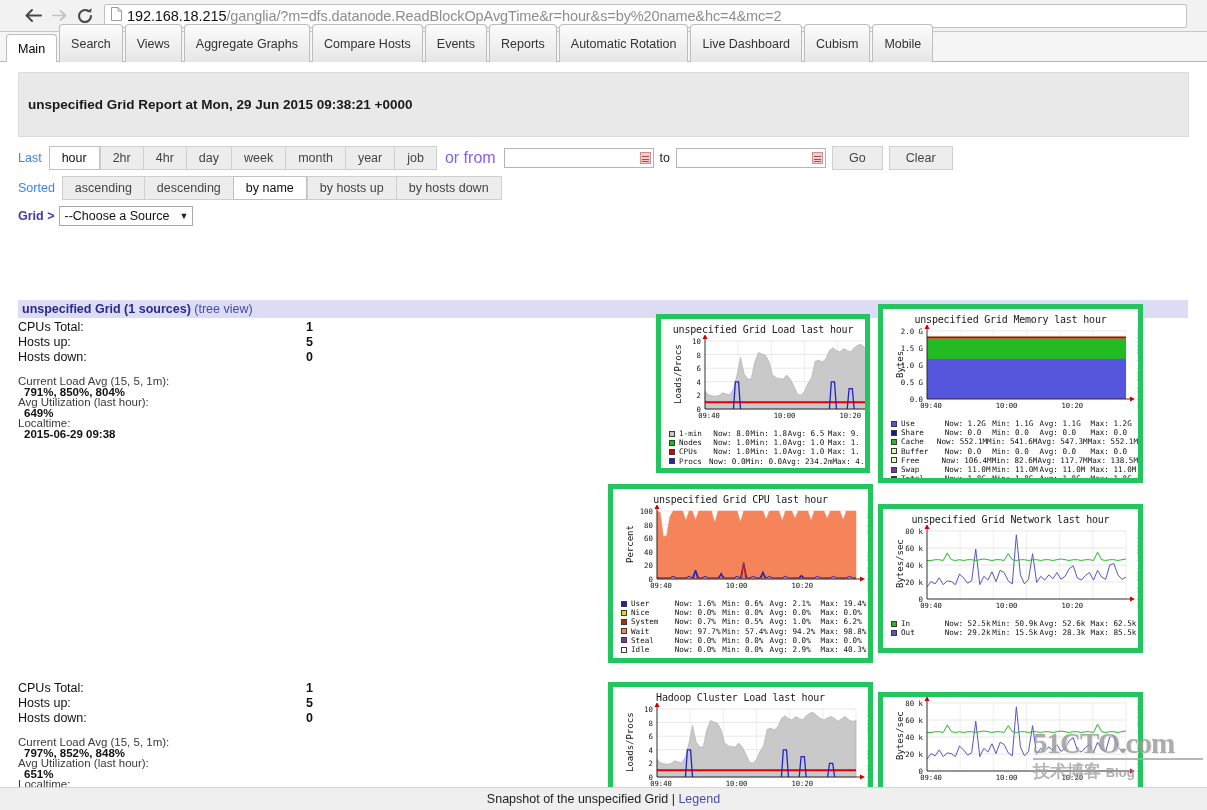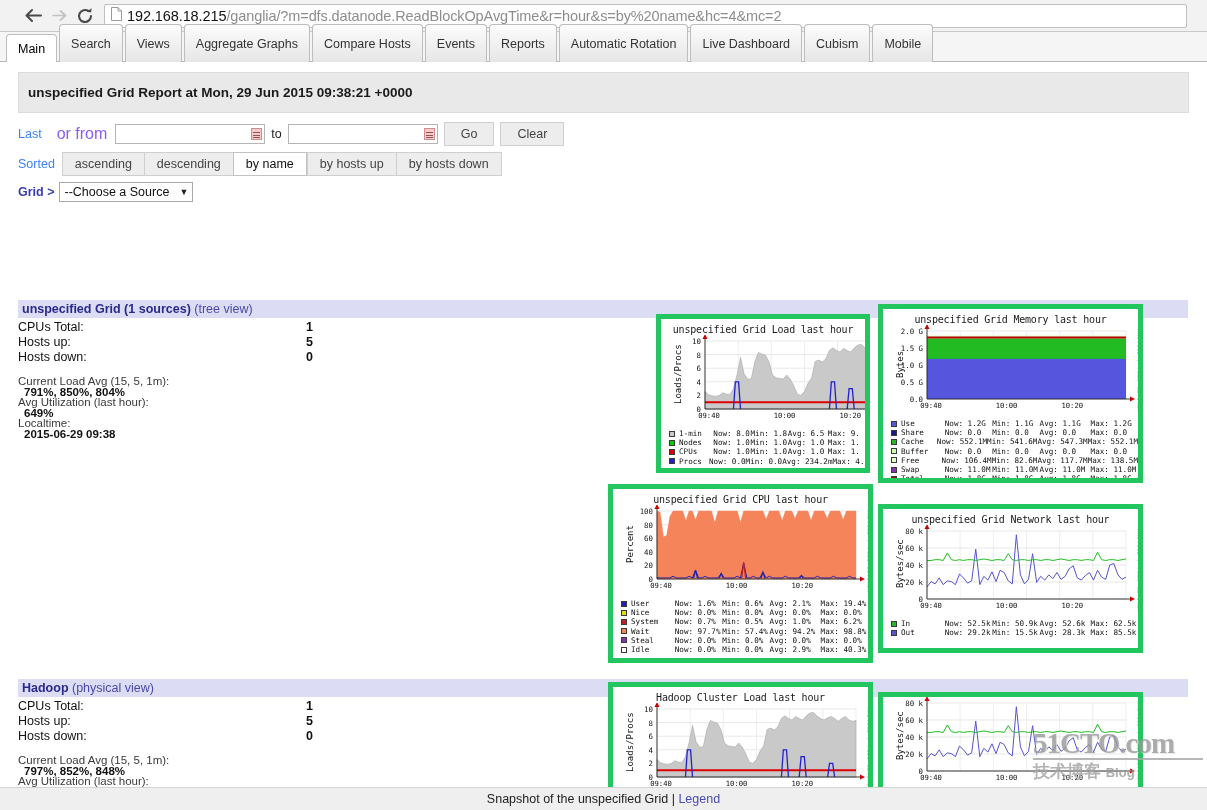--- a/index.html
+++ b/index.html
@@ -82,21 +82,21 @@
     padding: 10px 18px 0 18px;
     position: relative;
     height: 746px;
   }
   .report-title {
     background: #e9e9e9;
     border: 1px solid #dcdcdc;
     font-size: 13.5px;
     font-weight: bold;
     color: #1a1a1a;
-    padding: 12px 9px;
+    padding: 24px 9px;
     margin-bottom: 9px;
   }
 
   
   .ctrl-row {
     display: flex;
     align-items: center;
     margin-bottom: 6px;
     font-size: 12.5px;
     color: #222;
@@ -320,20 +320,30 @@
     <div class="tab">Cubism</div>
     <div class="tab">Mobile</div>
   </div>
 
 <div class="page">
 
   <div class="report-title">unspecified Grid Report at Mon, 29 Jun 2015 09:38:21 +0000</div>
 
   <div class="ctrl-row">
     <span class="ctrl-label">Last</span>
+    <div class="btngroup" id="rangegroup">
+        <div class="gbtn sel">hour</div>
+        <div class="gbtn">2hr</div>
+        <div class="gbtn">4hr</div>
+        <div class="gbtn">day</div>
+        <div class="gbtn">week</div>
+        <div class="gbtn">month</div>
+        <div class="gbtn">year</div>
+        <div class="gbtn">job</div>
+      </div>
     <span class="orfrom">or from</span>
     <div class="datefield">
       <span class="cal-ico"></span>
     </div>
     <span class="tolabel">to</span>
     <div class="datefield">
       <span class="cal-ico"></span>
     </div>
     <button class="plainbtn">Go</button>
     <button class="plainbtn">Clear</button>
@@ -378,21 +388,20 @@
         <div class="meta">
           <span class="k">Current Load Avg (15, 5, 1m):</span>
           <span class="val">791%, 850%, 804%</span>
           <span class="k">Avg Utilization (last hour):</span>
           <span class="val">649%</span>
           <span class="k">Localtime:</span>
           <span class="val">2015-06-29 09:38</span>
         </div>
       </div>
       <div class="cluster" style="position: absolute; left: 18px; top: 605px;">
-        <div class="cluster-head"><span class="cname">Hadoop</span><span class="cview"> (physical view)</span></div>
         <div class="stats">
           <div class="stat-line">
             <span>CPUs Total:</span>
             <span class="v">1</span>
           </div>
           <div class="stat-line">
             <span>Hosts up:</span>
             <span class="v">5</span>
           </div>
           <div class="stat-line">

